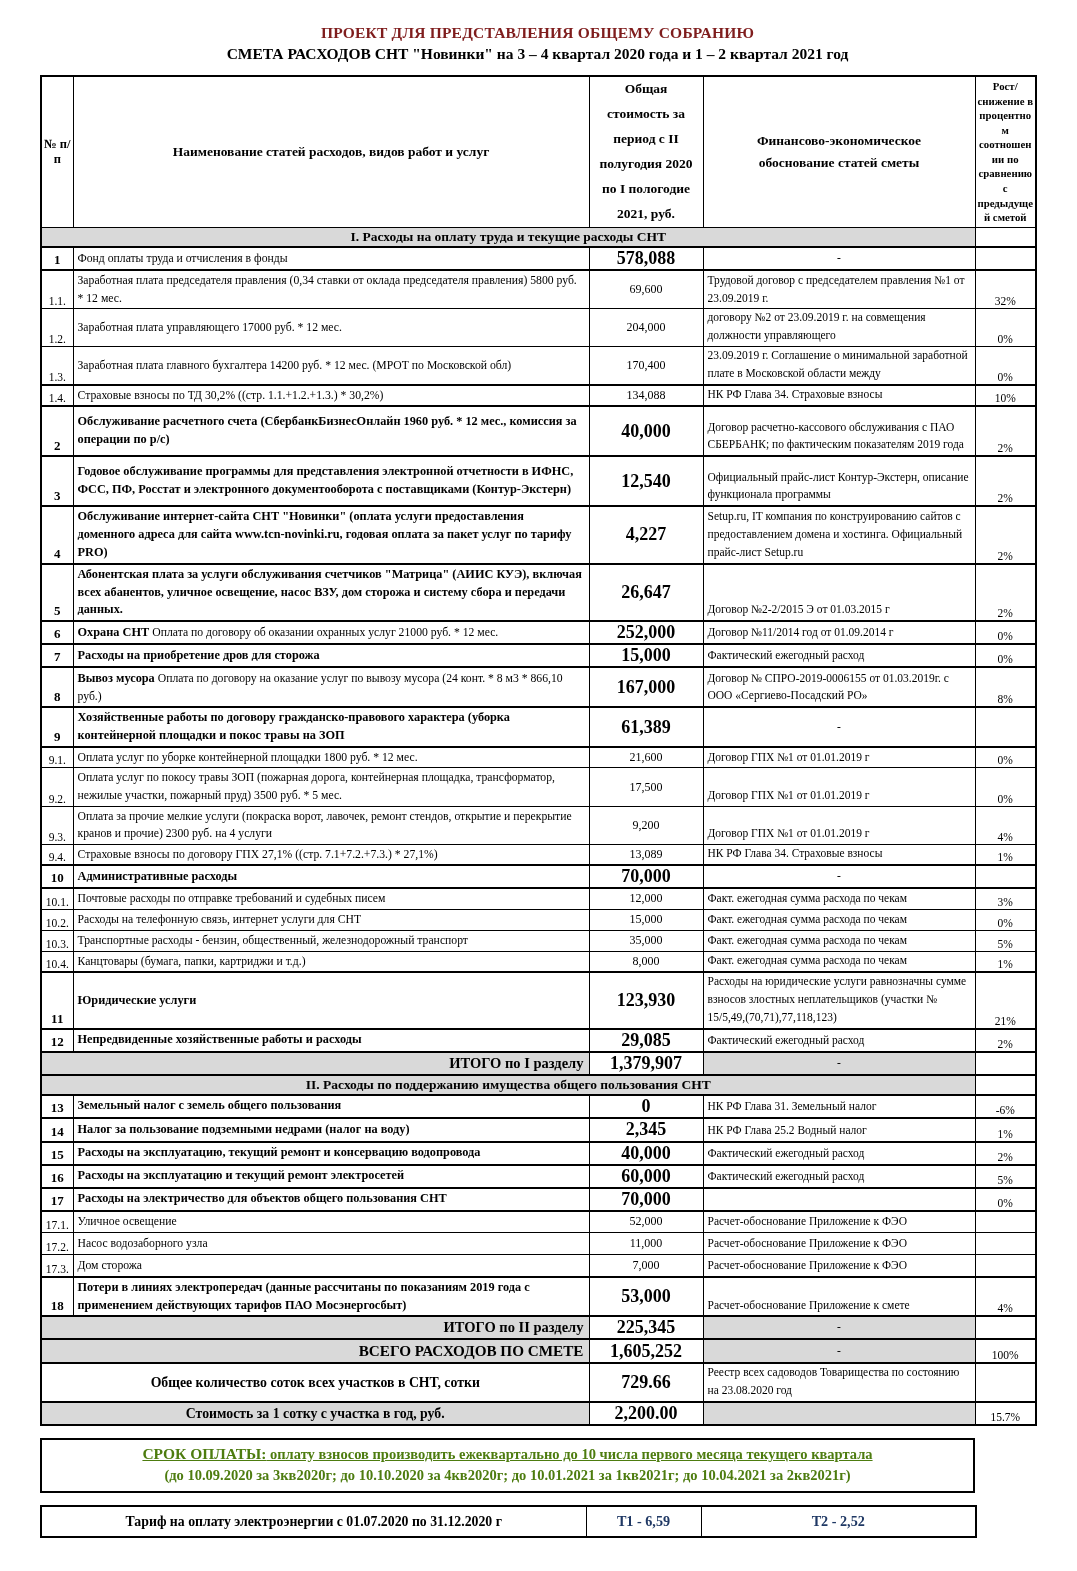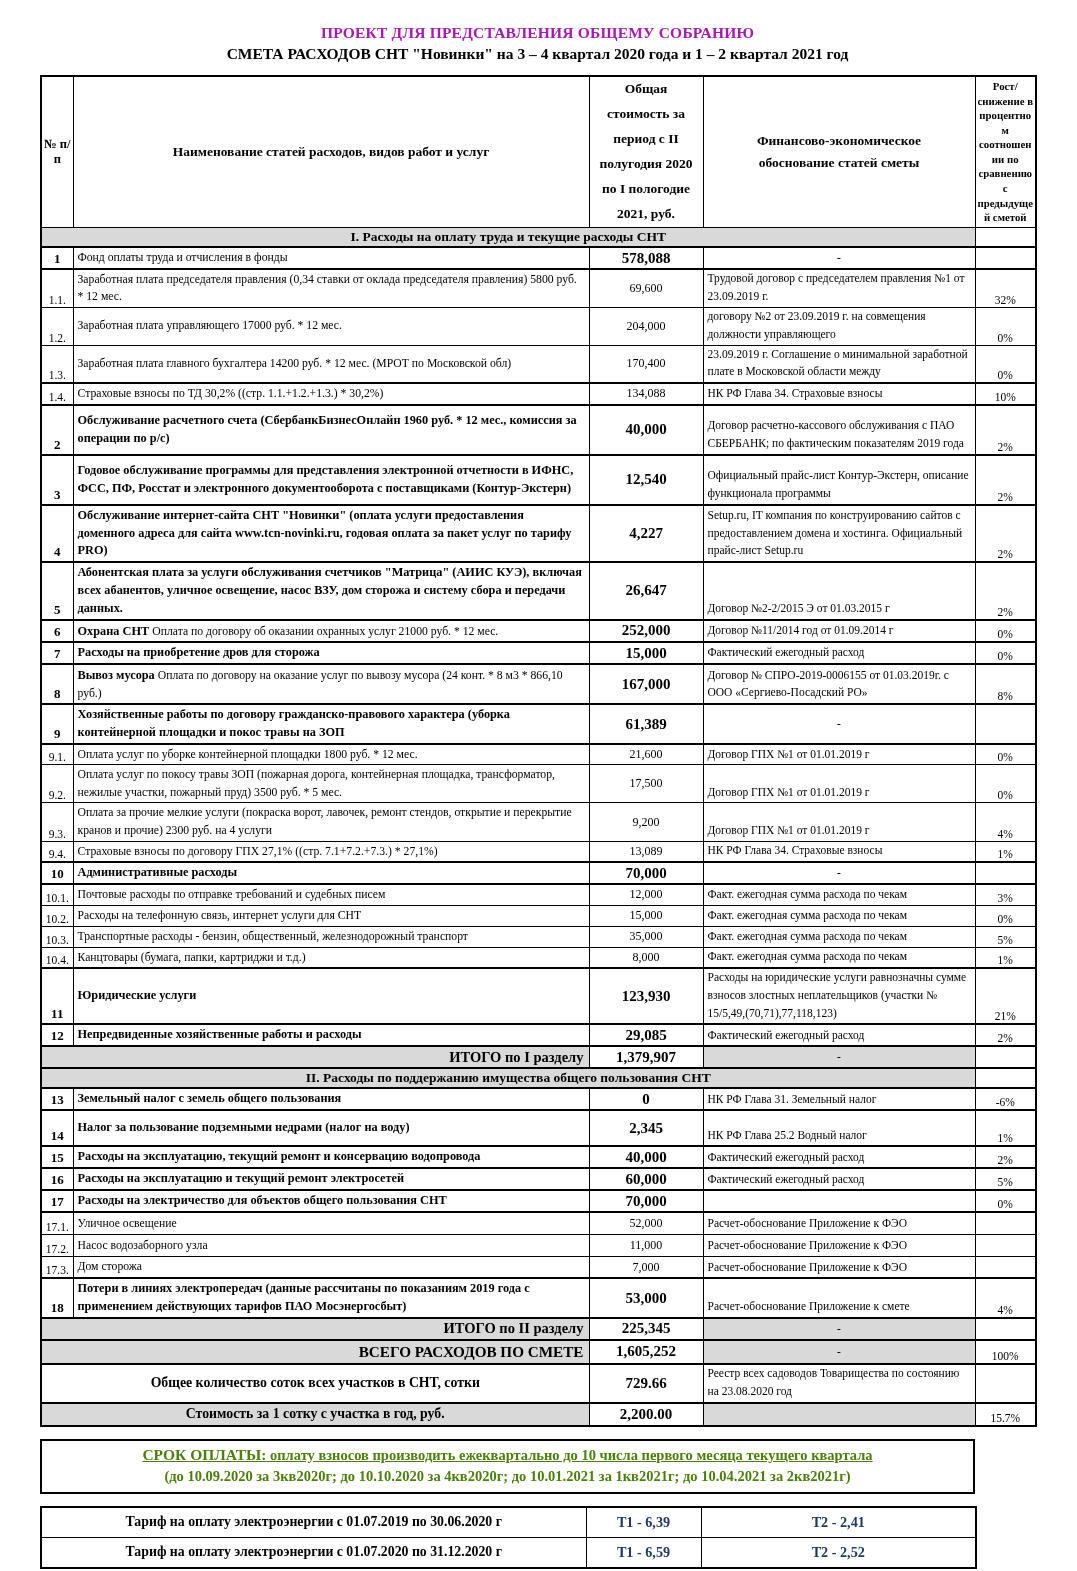--- a/index.html
+++ b/index.html
@@ -1,35 +1,35 @@
 <!DOCTYPE html>
 <html><head>
 <meta charset="utf-8">
 <style>
   html,body{margin:0;padding:0;background:#fff;}
   body{width:1077px;font-family:"Liberation Serif","DejaVu Serif",serif;color:#000;}
   .page{box-sizing:border-box;width:1077px;height:1571px;padding:24px 42px 10px 40px;position:relative;background:#fff;}
-  .title{color:#a21caf;font-weight:bold;font-size:15.5px;text-align:center;letter-spacing:.2px;}
+  .title{color:#7f1d1d;font-weight:bold;font-size:15.5px;text-align:center;letter-spacing:.2px;}
   .subtitle{font-weight:bold;font-size:15.5px;text-align:center;margin-top:3px;}
   table.main{border-collapse:collapse;width:995px;margin-top:12px;table-layout:fixed;border:2px solid #000;}
   table.main th,table.main td{border:1px solid #000;overflow:hidden;}
   table.main thead th{font-weight:bold;vertical-align:middle;text-align:center;background:#fff;}
   th.h-num{font-size:12.5px;}
   th.h-name{font-size:13.5px;}
   th.h-val{font-size:13.5px;line-height:1.85;padding:0 6px;}
   th.h-feo{font-size:13.5px;line-height:1.6;padding:0 14px;}
   th.h-pct{font-size:10.8px;font-weight:bold;line-height:1.35;padding:0 1px;overflow-wrap:break-word;word-break:break-word;}
   tr.thick td{border-top-width:2px;}
   td.num{text-align:center;vertical-align:bottom;font-size:11.5px;padding:0 1px 1px;}
   td.num.b{font-weight:bold;font-size:13px;}
   td.name{padding:1px 4px;vertical-align:middle;font-size:11.7px;line-height:1.5;}
   td.name.b{font-weight:bold;font-size:12.3px;line-height:1.45;}
   td.name .bp{font-weight:bold;font-size:12.3px;}
   td.val{text-align:center;vertical-align:middle;font-size:12px;padding:0 2px;}
-  td.val.b{font-weight:bold;font-size:15px;}
+  td.val.b{font-weight:bold;font-size:18px;}
   td.feo{padding:0 4px 1px;vertical-align:bottom;font-size:11.5px;line-height:1.55;}
   td.feo.dash{text-align:center;vertical-align:middle;}
   td.feo.gray{background:#d9d9d9;}
   td.pct{text-align:center;vertical-align:bottom;font-size:11.5px;padding:0 3px 1px;}
   td.sec{background:#d9d9d9;text-align:center;font-weight:bold;font-size:13.5px;vertical-align:middle;}
   td.lab{background:#d9d9d9;font-weight:bold;vertical-align:middle;padding:0 5px;}
   td.lab.white{background:#fff;}
   td.lab.r{text-align:right;font-size:14.5px;}
   td.lab.c{text-align:center;font-size:13.8px;}
   td.lab.lg{font-size:15.2px;}
@@ -249,21 +249,21 @@
           <td class="sec" colspan="4">II. Расходы по поддержанию имущества общего пользования СНТ</td>
           <td class="pct"></td>
         </tr>
         <tr class="thick" style="height: 22px;">
           <td class="num b">13</td>
           <td class="name b">Земельный налог с земель общего пользования</td>
           <td class="val b">0</td>
           <td class="feo">НК РФ Глава 31. Земельный налог</td>
           <td class="pct">-6%</td>
         </tr>
-        <tr class="thick" style="height: 36px;">
+        <tr class="thick" style="height: 24px;">
           <td class="num b">14</td>
           <td class="name b">Налог за пользование подземными недрами (налог на воду)</td>
           <td class="val b">2,345</td>
           <td class="feo">НК РФ Глава 25.2 Водный налог</td>
           <td class="pct">1%</td>
         </tr>
         <tr class="thick" style="height: 22px;">
           <td class="num b">15</td>
           <td class="name b">Расходы на эксплуатацию, текущий ремонт и консервацию водопровода</td>
           <td class="val b">40,000</td>
@@ -345,25 +345,20 @@
   </div>
 
   <table class="tariff">
     <colgroup>
       <col style="width:545px">
         <col style="width:115px">
         <col style="width:275px">
     </colgroup>
     <tbody id="tariff-body">
         <tr>
-          <td class="t-label">Тариф на оплату электроэнергии с 01.07.2019 по 30.06.2020 г</td>
-          <td class="t-val">Т1 - 6,39</td>
-          <td class="t-val">Т2 - 2,41</td>
-        </tr>
-        <tr>
           <td class="t-label">Тариф на оплату электроэнергии с 01.07.2020 по 31.12.2020 г</td>
           <td class="t-val">Т1 - 6,59</td>
           <td class="t-val">Т2 - 2,52</td>
         </tr>
       </tbody>
   </table>
 
 </div>
 
 </body></html>

